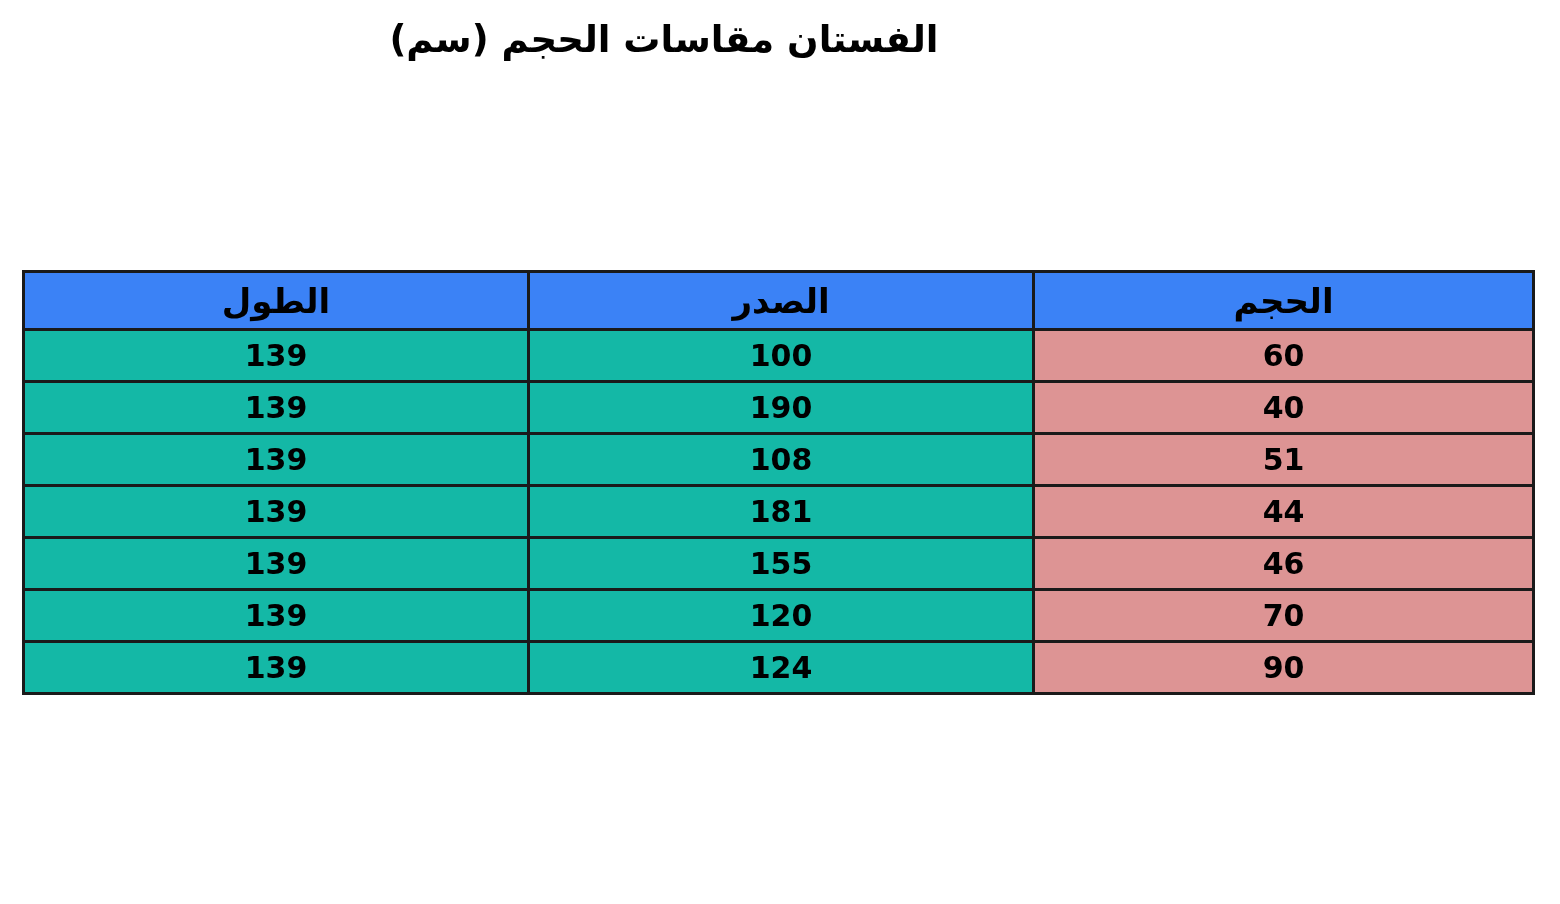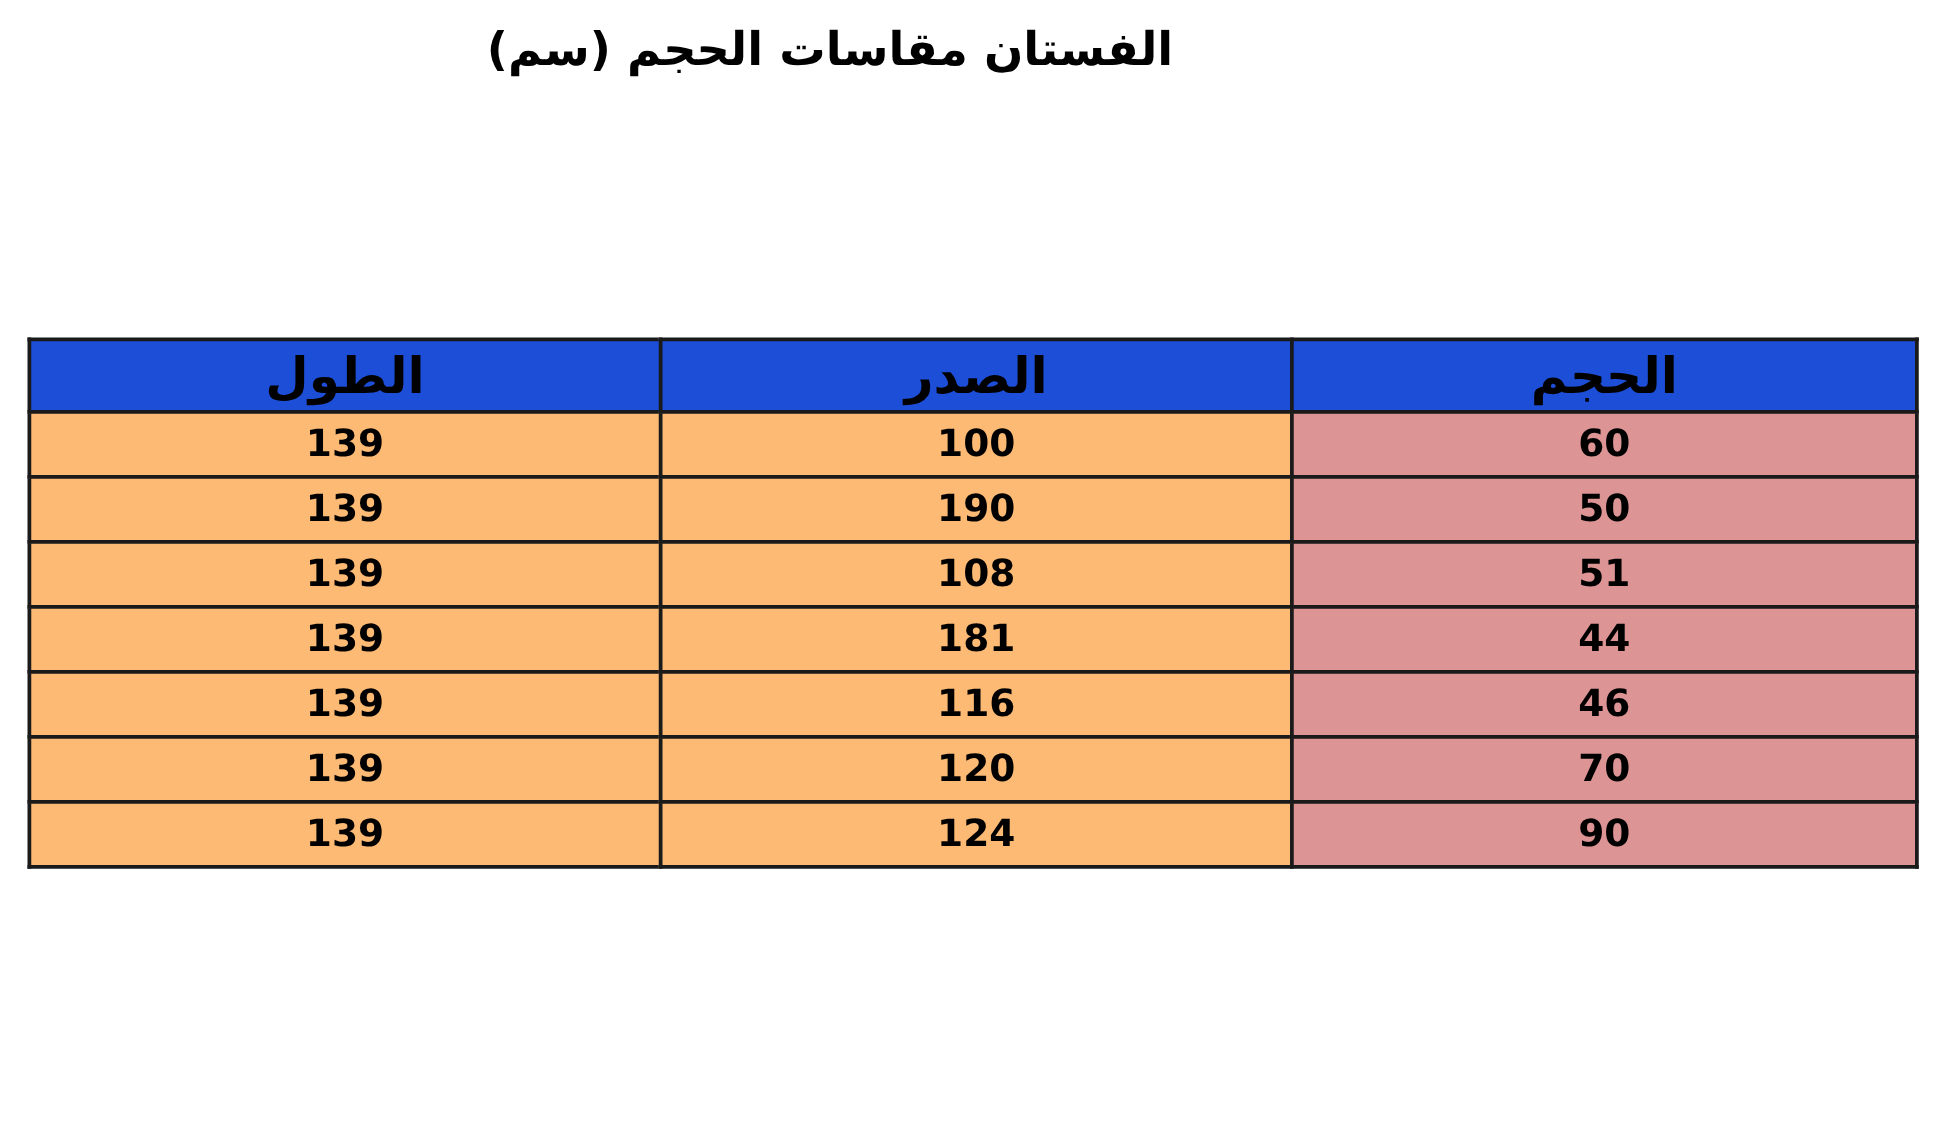--- a/index.html
+++ b/index.html
@@ -49,29 +49,29 @@
     border: 3px solid #1a1a1a;
     height: 52px;
     text-align: center;
     vertical-align: middle;
     font-size: 30px;
     font-weight: bold;
     padding: 0 6px;
     box-sizing: border-box;
   }
   table.size-table thead th {
-    font-size: 40px;
-    background: #1d4ed8;
+    font-size: 34px;
+    background: #3b82f6;
     height: 58px;
   }
   td.accent, th.accent {
     background: #dd9494;
   }
   td.plain {
-    background: #fdba74;
+    background: #14b8a6;
   }
   
   col.c-size { width: 500px; }
   col.c-chest { width: 505px; }
   col.c-length { width: 505px; }
 </style>
 </head>
 <body>
 
 <div class="page">
@@ -92,37 +92,37 @@
           <th class="accent">الطول</th>
         </tr>
       </thead>
       <tbody>
         <tr>
           <td class="accent">60</td>
           <td class="plain">100</td>
           <td class="plain">139</td>
         </tr>
         <tr>
-          <td class="accent">50</td>
+          <td class="accent">40</td>
           <td class="plain">190</td>
           <td class="plain">139</td>
         </tr>
         <tr>
           <td class="accent">51</td>
           <td class="plain">108</td>
           <td class="plain">139</td>
         </tr>
         <tr>
           <td class="accent">44</td>
           <td class="plain">181</td>
           <td class="plain">139</td>
         </tr>
         <tr>
           <td class="accent">46</td>
-          <td class="plain">116</td>
+          <td class="plain">155</td>
           <td class="plain">139</td>
         </tr>
         <tr>
           <td class="accent">70</td>
           <td class="plain">120</td>
           <td class="plain">139</td>
         </tr>
         <tr>
           <td class="accent">90</td>
           <td class="plain">124</td>

